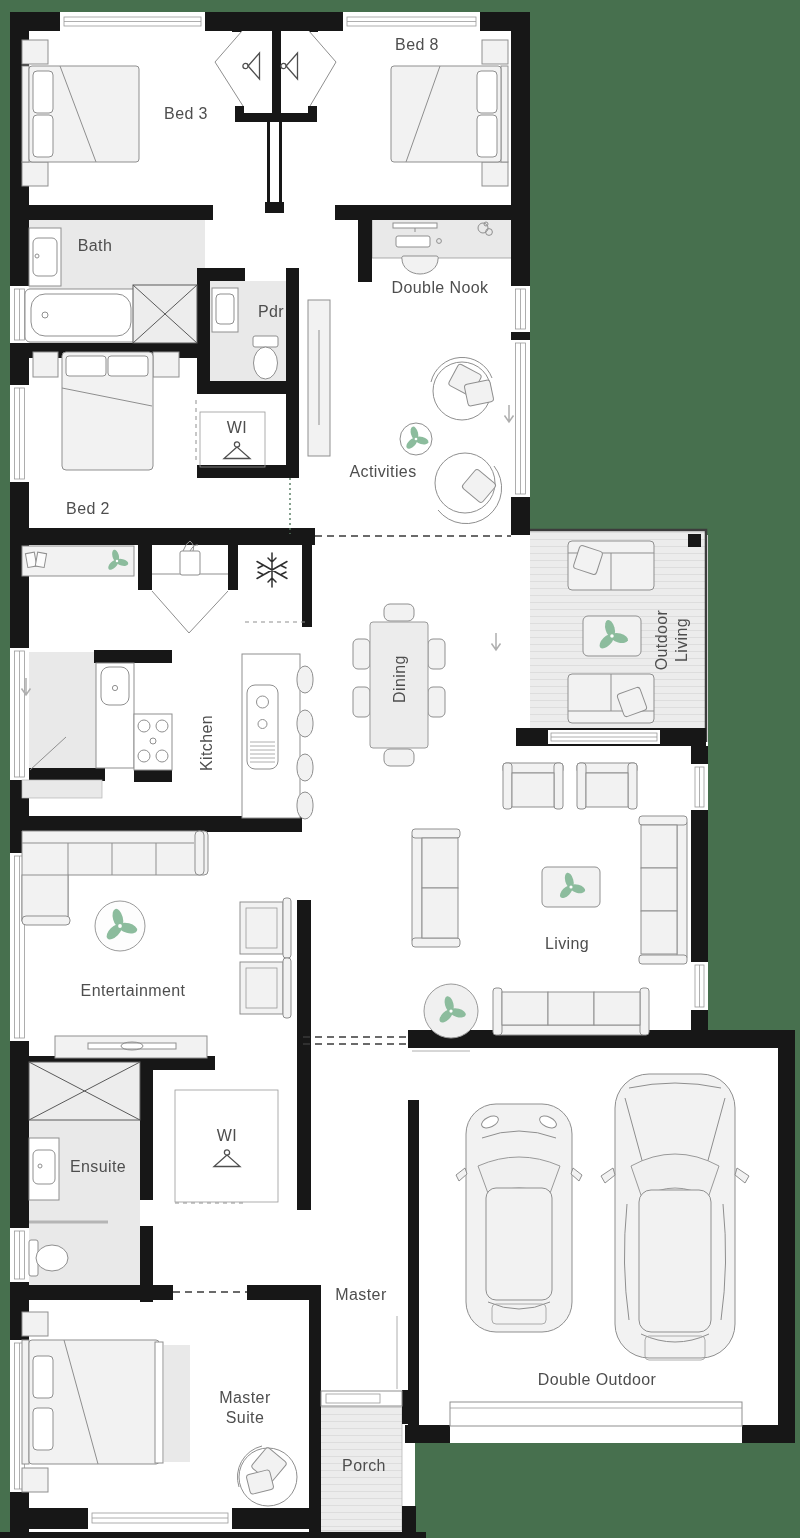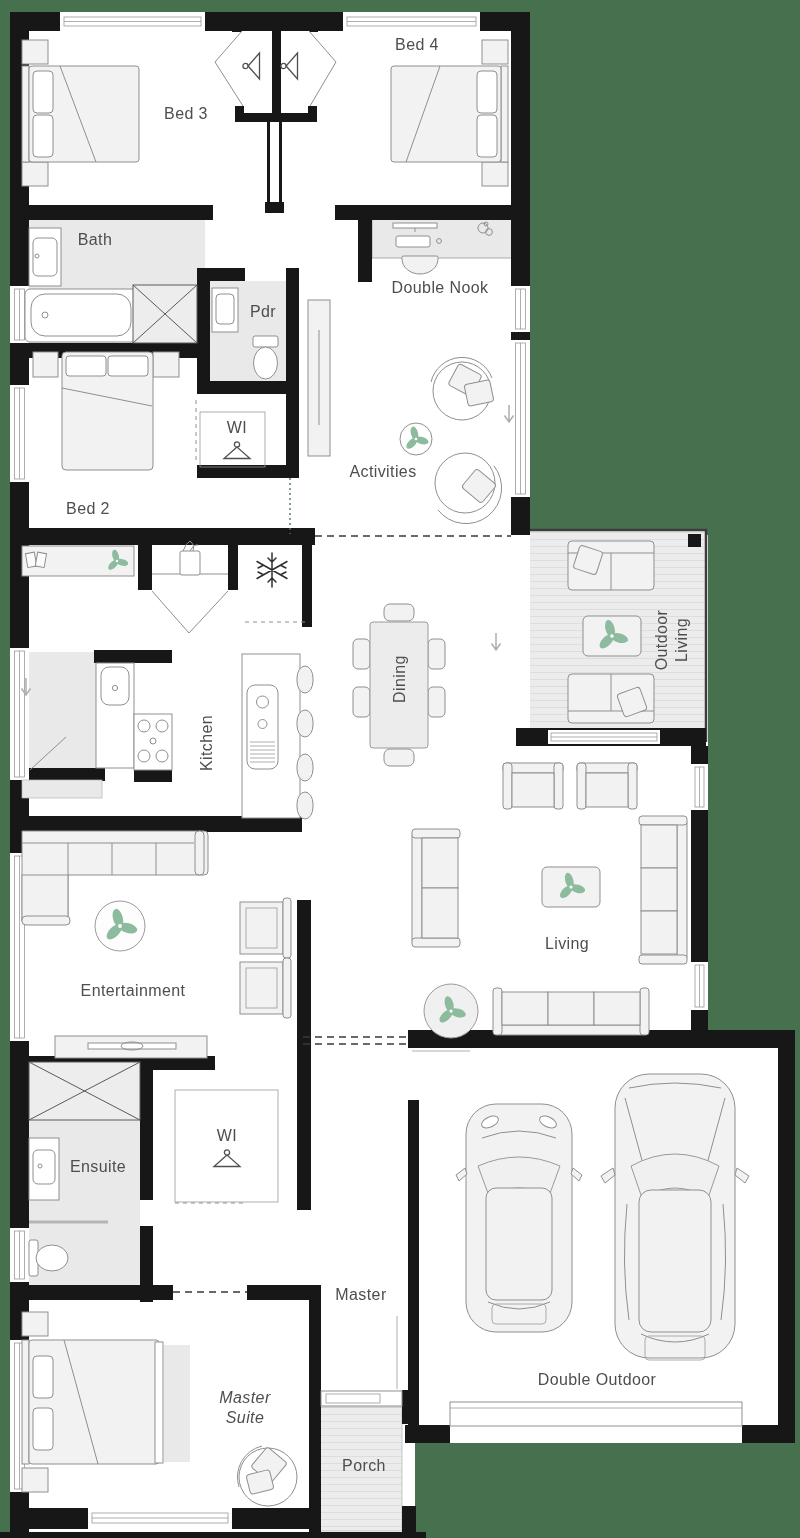--- a/index.html
+++ b/index.html
@@ -2,21 +2,21 @@
 <html><head>
 <meta charset="utf-8">
 <style>
   html,body{margin:0;padding:0;background:#47704e;}
   #canvas{position:relative;width:800px;height:1538px;background:#47704e;overflow:hidden;
           font-family:"Liberation Sans",sans-serif;}
   #plan-svg{position:absolute;left:0;top:0;}
   .lbl{position:absolute;color:#4e4e4e;font-size:16px;line-height:1.25;letter-spacing:.4px;
        transform:translate(-50%,-50%);white-space:nowrap;text-align:center;}
   .rot{transform:translate(-50%,-50%) rotate(-90deg);}
-  .wrap2{white-space:normal;width:74px;font-style:italic;}
+  .wrap2{white-space:normal;width:74px;}
   .w70{white-space:normal;width:78px;}
   
   .w{fill:#171717;}
   .fl{fill:#ffffff;}
   .grn{fill:#47704e;}
   .gy{fill:#e9e9e9;}
   .f{fill:#f2f2f2;stroke:#8f8f8f;stroke-width:1;}
   .fw{fill:#ffffff;stroke:#8f8f8f;stroke-width:1;}
   .ln{fill:none;stroke:#8f8f8f;stroke-width:1;}
   .thin{fill:none;stroke:#9a9a9a;stroke-width:.8;}
@@ -560,23 +560,23 @@
   </g>
 
   <g>
     <use href="#arr" transform="translate(26,678)"></use>
     <use href="#arr" transform="translate(509,405)"></use>
     <use href="#arr" transform="translate(496,633)"></use>
   </g>
 </svg>
 
 <div class="lbl" style="left:186px;top:114px">Bed 3</div>
-<div class="lbl" style="left:417px;top:45px">Bed 4</div>
-<div class="lbl" style="left:95px;top:240px">Bath</div>
-<div class="lbl" style="left:263px;top:312px">Pdr</div>
+<div class="lbl" style="left:417px;top:45px">Bed 8</div>
+<div class="lbl" style="left:95px;top:246px">Bath</div>
+<div class="lbl" style="left:271px;top:312px">Pdr</div>
 <div class="lbl" style="left:440px;top:288px">Double Nook</div>
 <div class="lbl" style="left:237px;top:428px">WI</div>
 <div class="lbl" style="left:88px;top:509px">Bed 2</div>
 <div class="lbl" style="left:383px;top:472px">Activities</div>
 <div class="lbl rot w70" style="left:672px;top:640px">Outdoor Living</div>
 <div class="lbl rot" style="left:400px;top:679px">Dining</div>
 <div class="lbl rot" style="left:207px;top:743px">Kitchen</div>
 <div class="lbl" style="left:133px;top:991px">Entertainment</div>
 <div class="lbl" style="left:567px;top:944px">Living</div>
 <div class="lbl" style="left:98px;top:1167px">Ensuite</div>

